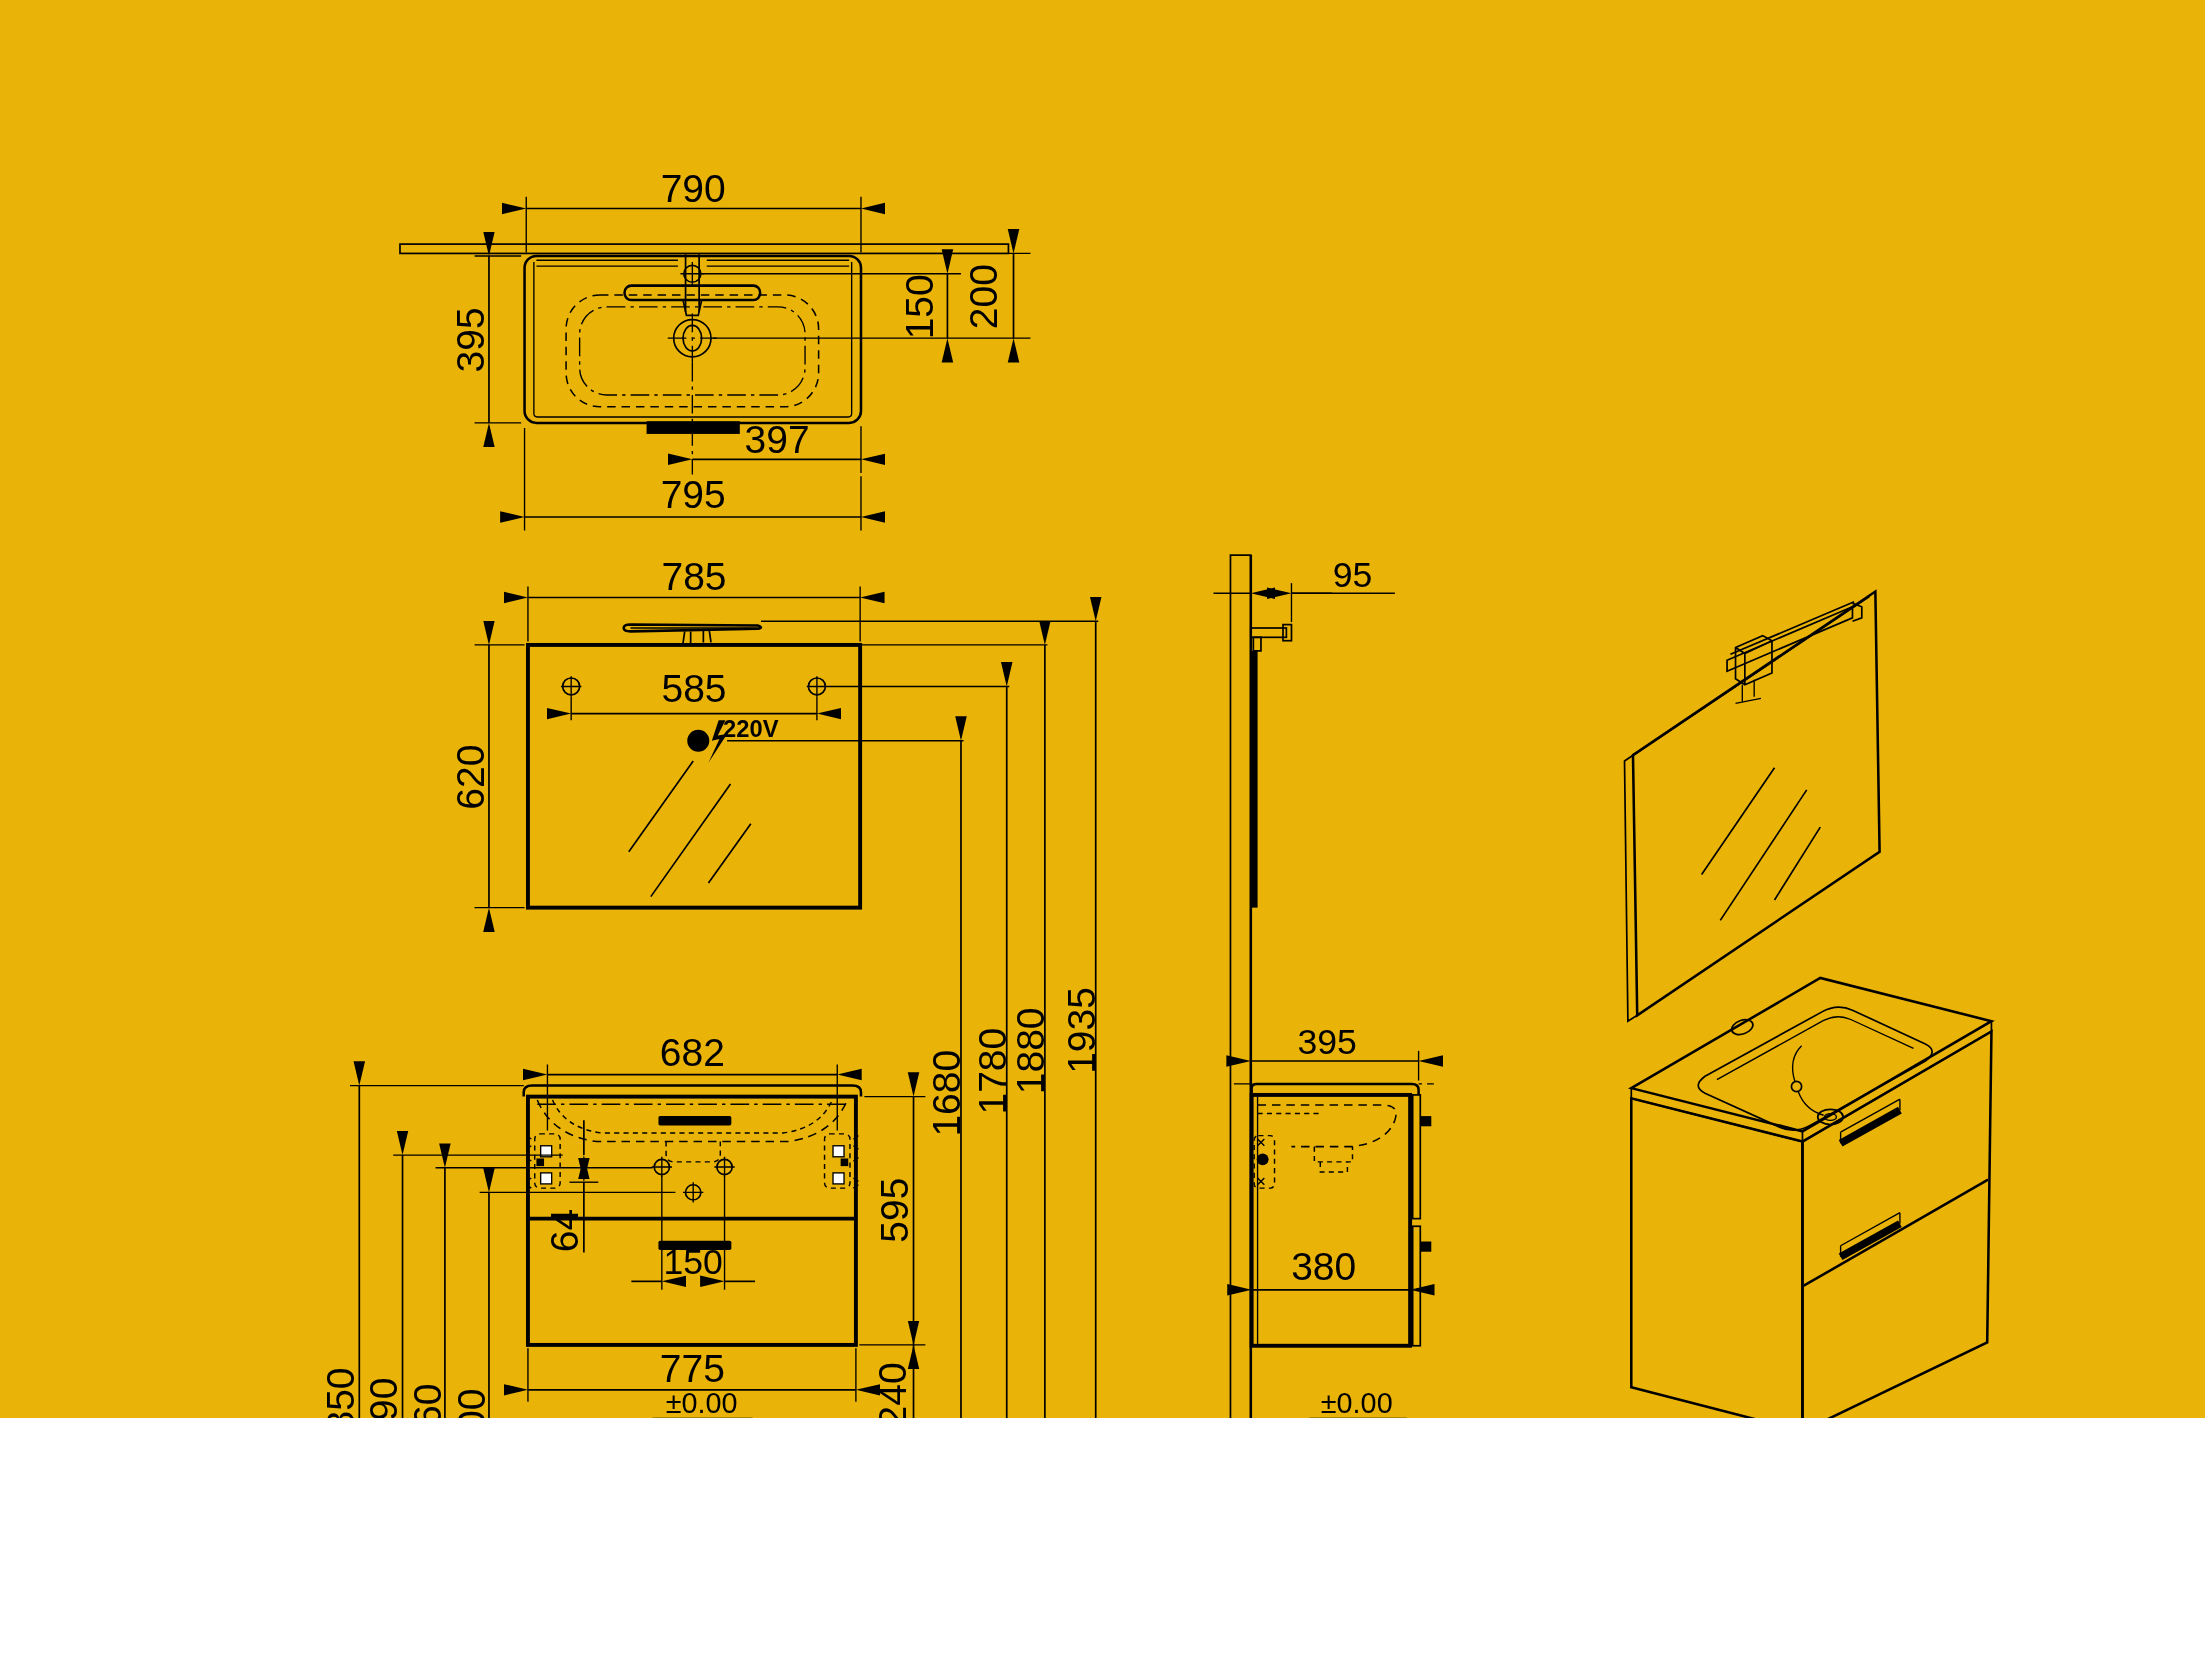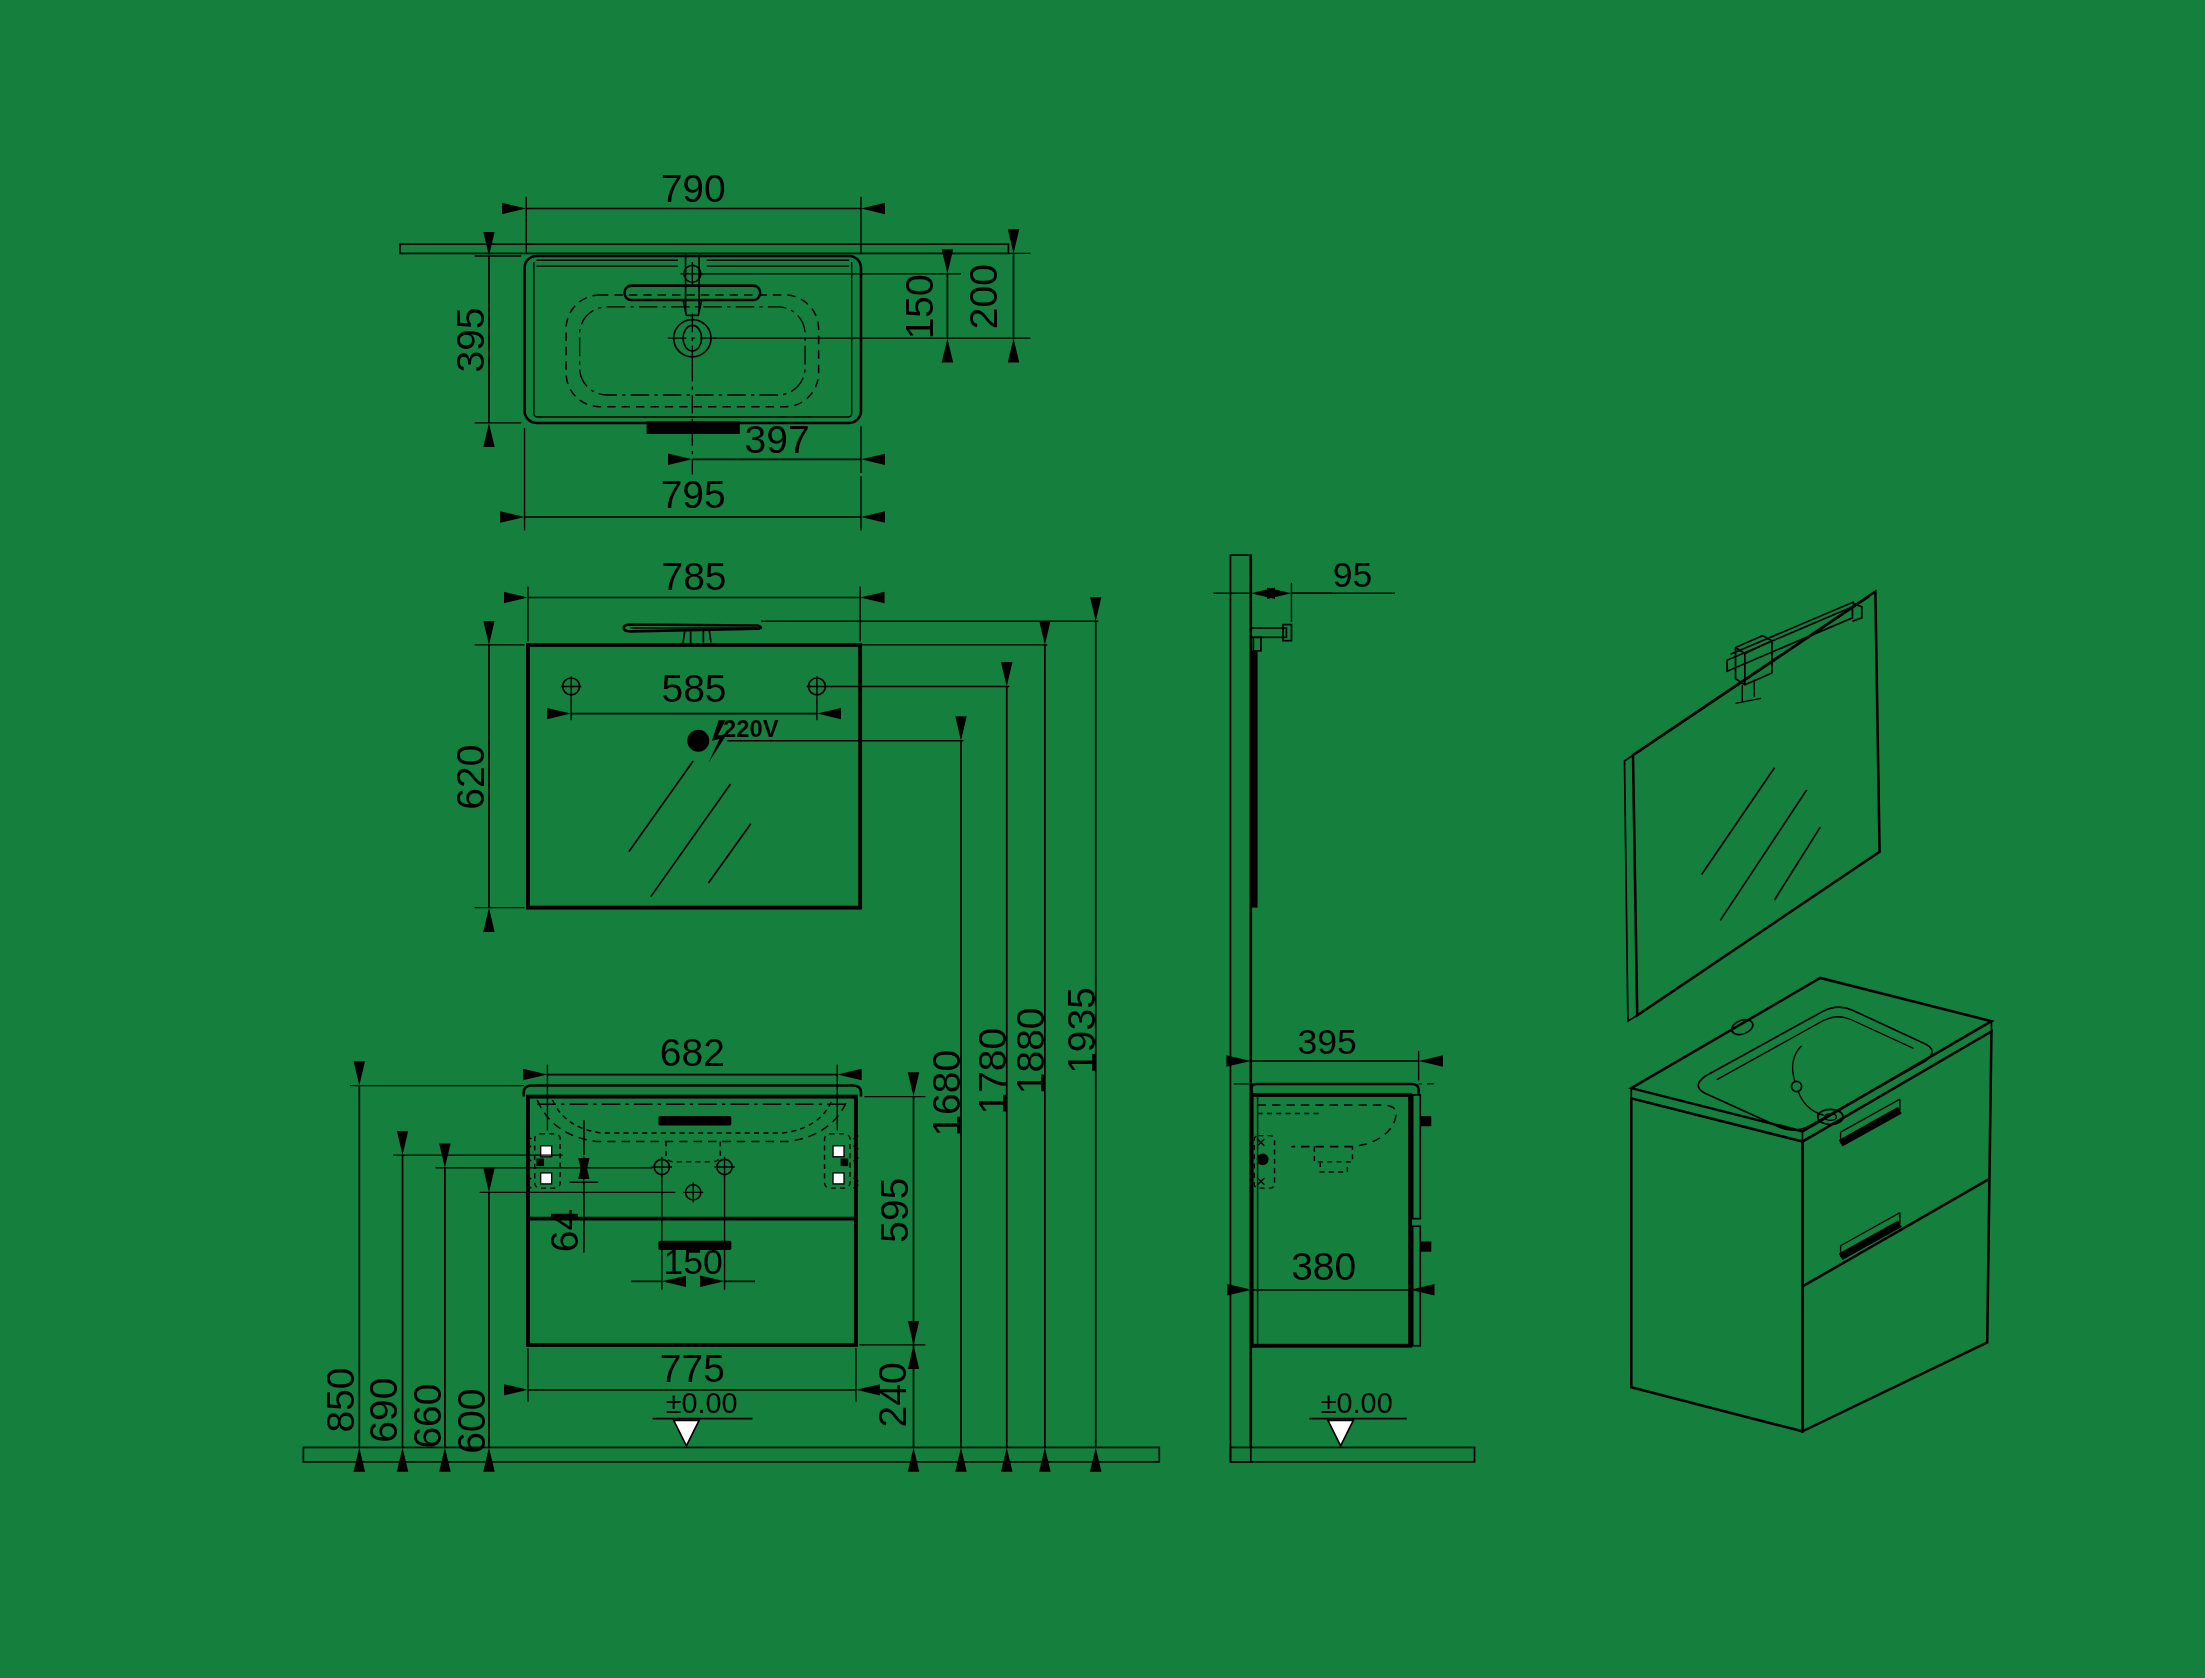--- a/index.html
+++ b/index.html
@@ -1,16 +1,16 @@
 <!DOCTYPE html>
 <html style="font-size:13.6px"><head>
 <meta charset="utf-8">
 <style>
   html,body{margin:0;padding:0;background:#fff;}
-  .stage{width:2205px;height:1678px;background:#15803d;position:relative;}
+  .stage{width:2205px;height:1418px;background:#eab308;position:relative;}
   svg{display:block;}
   .ln  {stroke:#000;stroke-width:2;fill:none;}
   .thin{stroke:#000;stroke-width:1.6;fill:none;}
   .med {stroke:#000;stroke-width:3;fill:none;}
   .thk {stroke:#000;stroke-width:4.6;fill:none;}
   .dim {stroke:#000;stroke-width:2;fill:none;}
   .dsh {stroke:#000;stroke-width:1.8;fill:none;stroke-dasharray:10 7;}
   .dshs{stroke:#000;stroke-width:1.7;fill:none;stroke-dasharray:6 5;}
   .dd  {stroke:#000;stroke-width:1.6;fill:none;stroke-dasharray:22 6 4 6;}
   .blk {fill:#000;stroke:none;}

